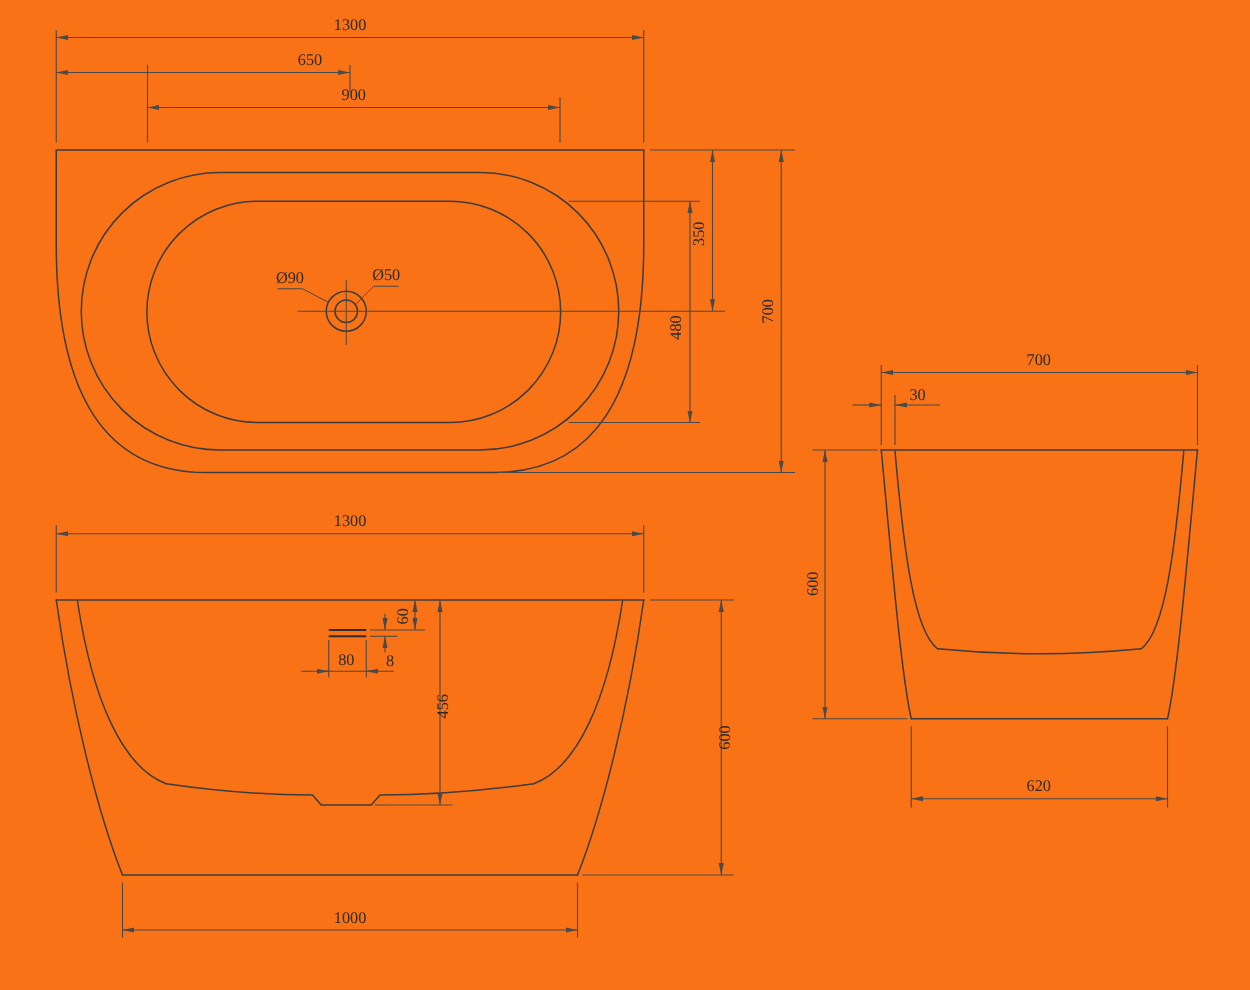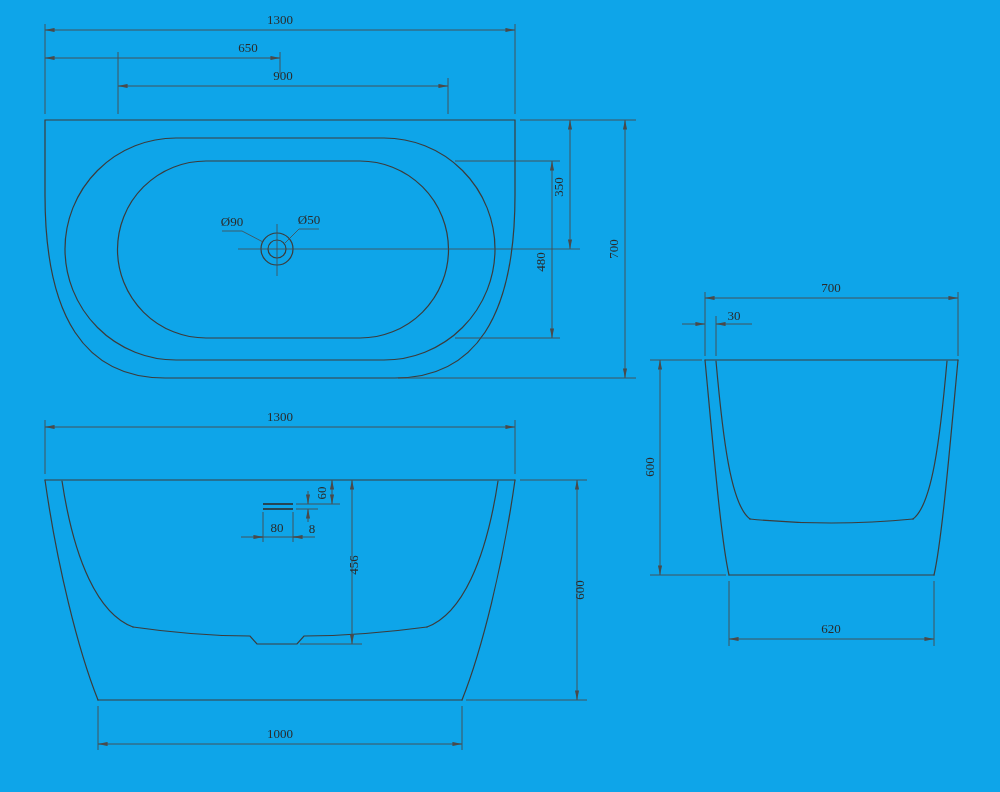--- a/index.html
+++ b/index.html
@@ -1,17 +1,17 @@
 <!DOCTYPE html>
 <html><head>
 <meta charset="utf-8">
 <style>
   html,body{margin:0;padding:0;background:#ffffff;}
   .sheet{
-    width:1000px;height:792px;background:#0ea5e9;
+    width:1000px;height:792px;background:#f97316;
     font-family:"Liberation Serif", serif;
     position:relative;overflow:hidden;
   }
   svg{display:block;}
   .geo{stroke:#3c3c3c;stroke-width:1.2;fill:none;stroke-linecap:round;}
   .thin{stroke:#4a4a4a;stroke-width:0.8;fill:none;}
   .dim{stroke:#4a4a4a;stroke-width:0.9;fill:none;}
   .slot{stroke:#2e2e2e;stroke-width:1.6;fill:none;}
   text{
     font-family:"Liberation Serif", serif;

